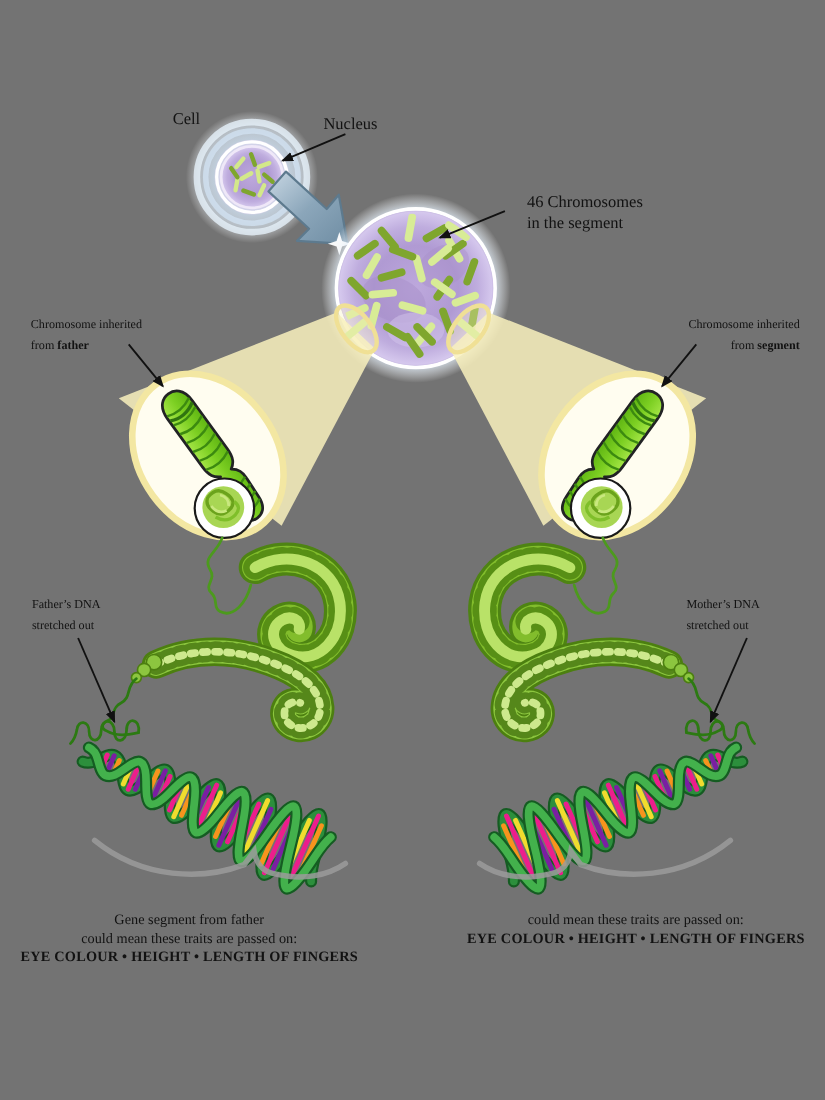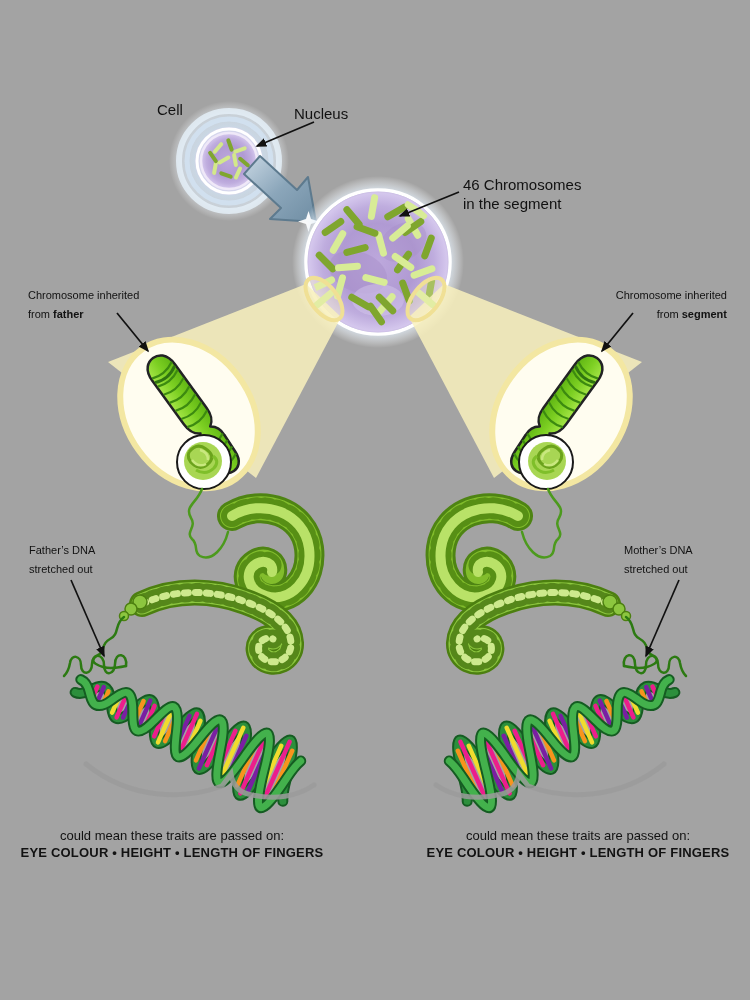--- a/index.html
+++ b/index.html
@@ -1,17 +1,17 @@
 <!DOCTYPE html>
 <html><head>
 <meta charset="utf-8">
 <style>
   html,body{margin:0;padding:0;background:#fff;}
-  .stage{position:relative;width:750px;height:1000px;background:#a3a3a3;overflow:hidden;
-         font-family:Liberation Sans, sans-serif;color:#111;}
+  .stage{position:relative;width:750px;height:1000px;background:#737373;overflow:hidden;
+         font-family:Liberation Serif, serif;color:#111;}
   .stage svg{position:absolute;left:0;top:0;}
   .label{position:absolute;font-size:11px;line-height:19px;white-space:nowrap;color:#121212;}
   .label.big{font-size:15px;}
   .label b{font-weight:bold;}
   .caption{position:absolute;width:340px;text-align:center;font-size:13px;line-height:17px;color:#121212;}
   .caption .bold-line{font-weight:bold;letter-spacing:.2px;}
   .right-align{text-align:right;}
   .center{}
 </style>
 </head>
@@ -250,21 +250,21 @@
   <use href="#halfArt" transform="translate(750,0) scale(-1,1)"></use>
 
   <path d="M314,122 L257,146" stroke="#111" stroke-width="1.7" fill="none" marker-end="url(#ah)"></path>
   <path d="M459,192 L400,216" stroke="#111" stroke-width="1.7" fill="none" marker-end="url(#ah)"></path>
 </svg>
 
 <div class="label big" style="left:157px;top:100px">Cell</div>
 
 <div class="label big" style="left:294px;top:104px">Nucleus</div>
 
-<div class="label big" style="left:463px;top:175px">
+<div class="label big" style="left:479px;top:175px">
   <span>46 Chromosomes</span><br>
   <span>in the segment</span>
 </div>
 
 <div class="label" style="left:28px;top:286px">
   <span>Chromosome inherited</span><br>
   <span>from </span><b>father</b>
 </div>
 
 <div class="label right-align" style="right:23px;top:286px">
@@ -276,20 +276,21 @@
   <span>Father’s DNA</span><br>
   <span>stretched out</span>
 </div>
 
 <div class="label center" style="left:624px;top:541px;width:96px">
   <span>Mother’s DNA</span><br>
   <span>stretched out</span>
 </div>
 
 <div class="caption" style="left:2px;top:827px">
+  <div>Gene segment from father</div>
   <div>could mean these traits are passed on:</div>
   <div class="bold-line">EYE COLOUR • HEIGHT • LENGTH OF FINGERS</div>
 </div>
 
 <div class="caption" style="left:408px;top:827px">
   <div>could mean these traits are passed on:</div>
   <div class="bold-line">EYE COLOUR • HEIGHT • LENGTH OF FINGERS</div>
 </div>
 
 </div>

